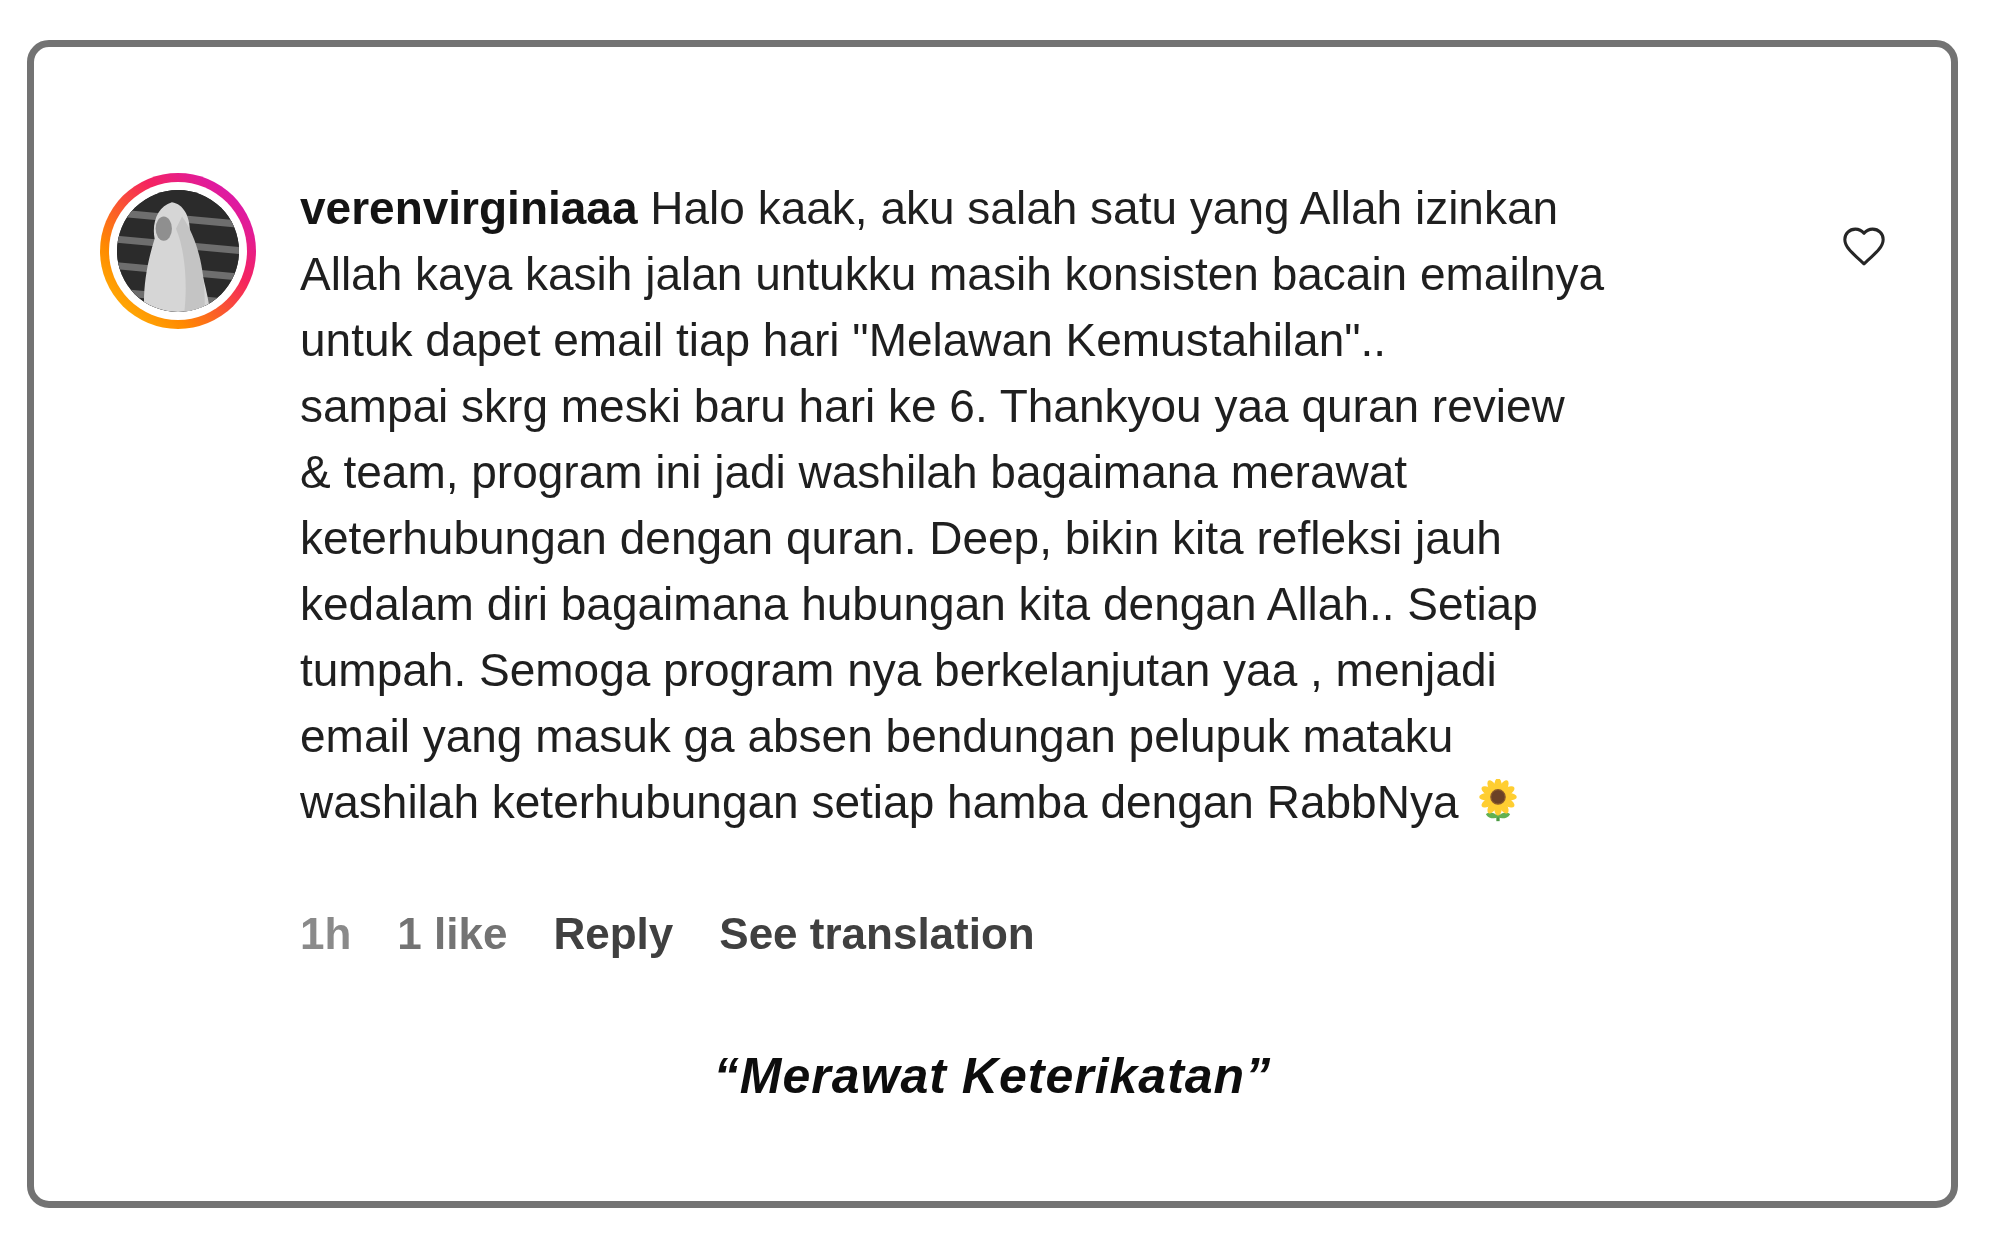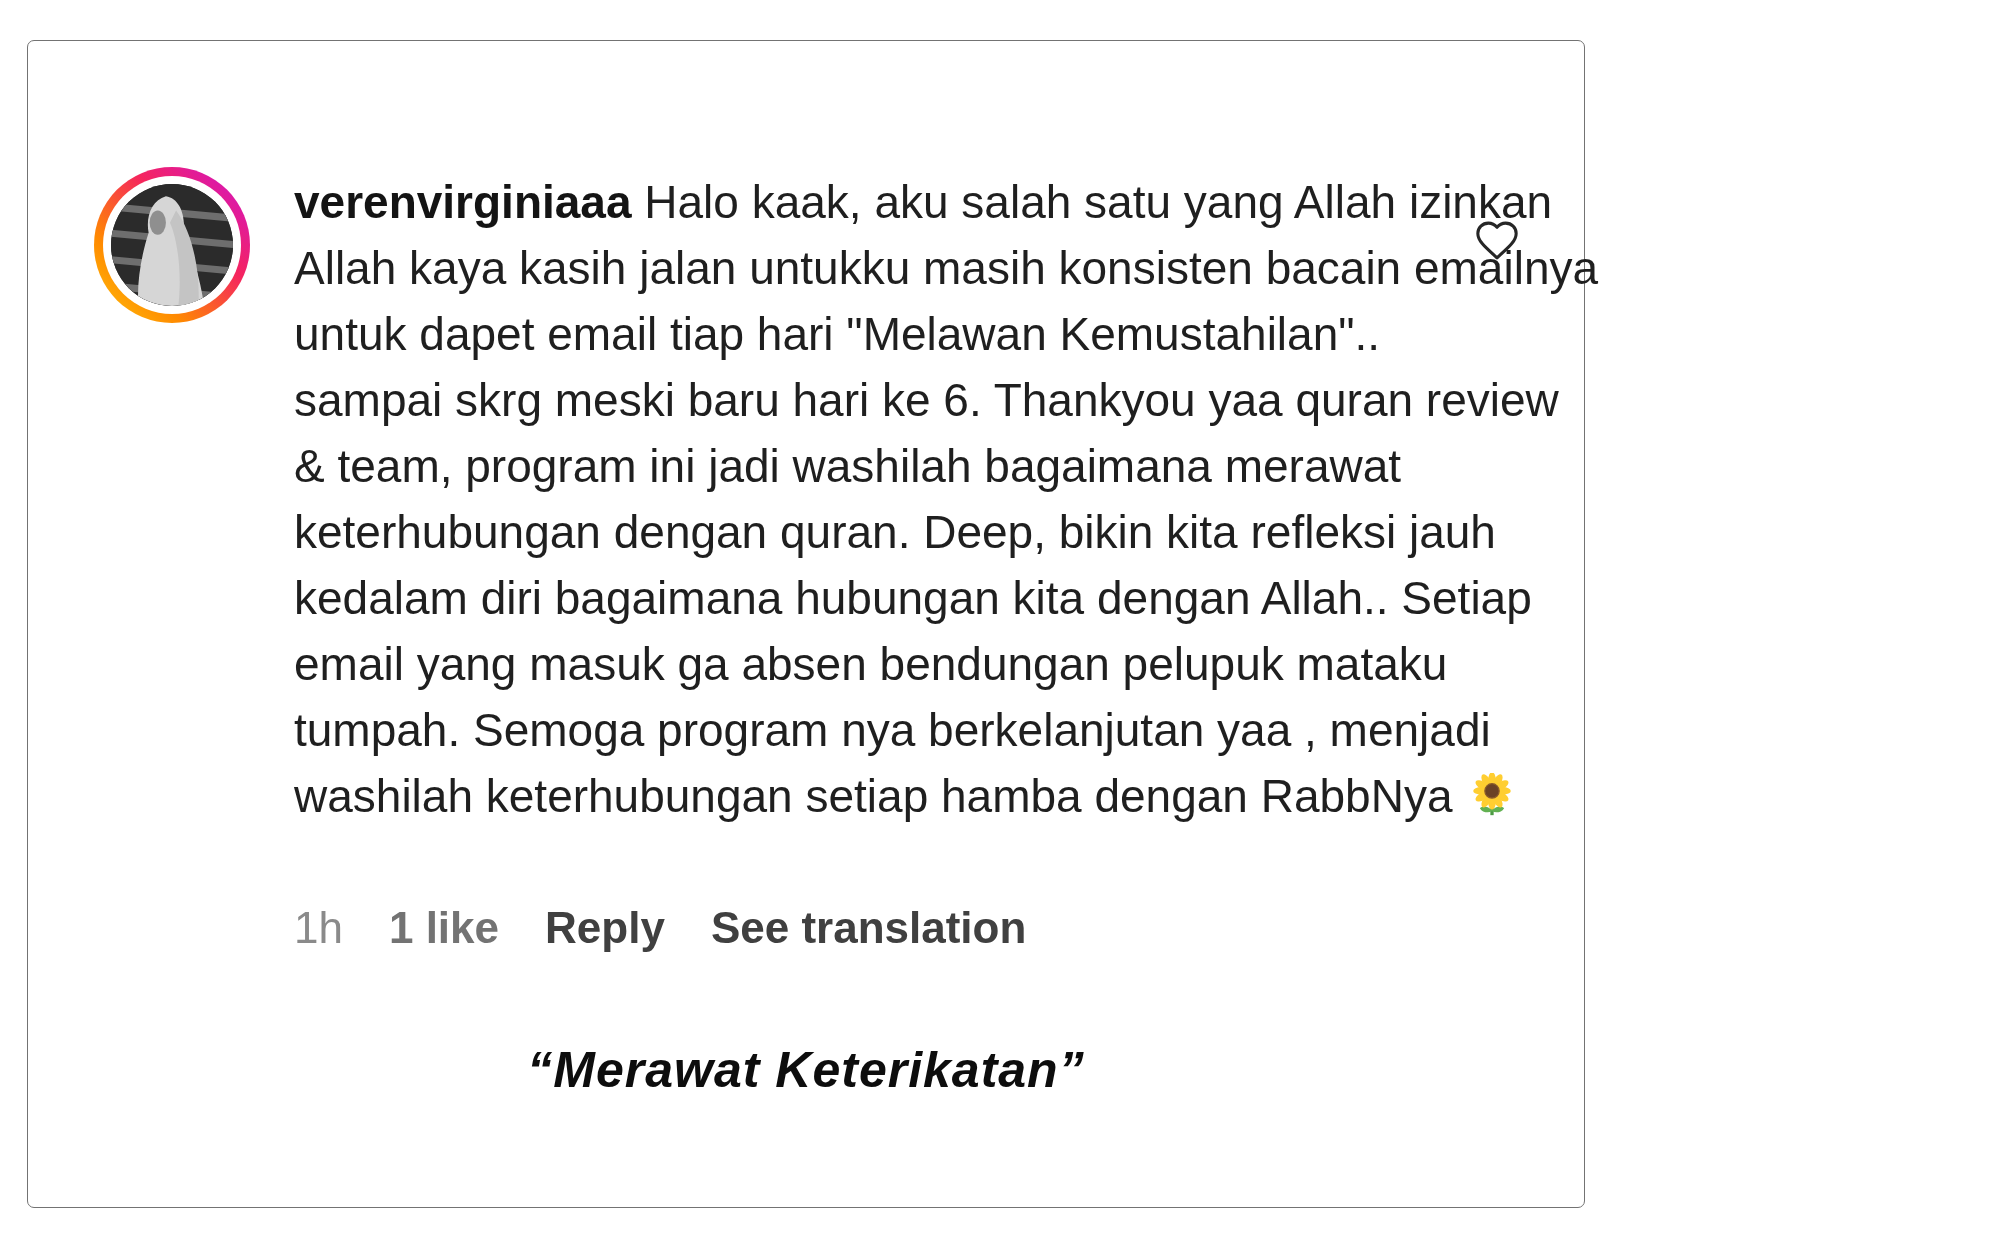--- a/index.html
+++ b/index.html
@@ -1,20 +1,20 @@
 <!DOCTYPE html>
 <html><head>
 <meta charset="utf-8">
 <style>
   * { margin:0; padding:0; box-sizing:border-box; }
   html,body { width:2000px; height:1250px; background:#ffffff;
               font-family:"Liberation Sans", sans-serif; }
   .card {
-    position:absolute; left:27px; top:40px; width:1558px; height:1168px;
-    background:#ffffff; border:1px solid #737373; border-radius:7px;
+    position:absolute; left:27px; top:40px; width:1931px; height:1168px;
+    background:#ffffff; border:7px solid #737373; border-radius:22px;
   }
   
   .avatar {
     position:absolute; left:66px; top:126px; width:156px; height:156px;
     border-radius:50%; cursor:pointer;
     background:linear-gradient(45deg,#ffc40c 0%,#ff8a00 28%,#f5245f 62%,#d616b9 92%);
   }
   .avatar-gap { position:absolute; inset:9px; background:#ffffff; border-radius:50%; }
   .avatar-photo { position:absolute; inset:8px; border-radius:50%; overflow:hidden; background:#2b2b2b; }
   .avatar-photo svg { display:block; width:100%; height:100%; }
@@ -28,21 +28,21 @@
     position:absolute; right:58px; top:172px; width:52px; height:52px;
     background:none; border:none; cursor:pointer; padding:0;
   }
   .like-btn svg { width:46px; height:46px; display:block; }
   
   .meta {
     position:absolute; left:266px; top:862px; display:flex; gap:46px;
     font-size:44px; color:#8a8a8a; align-items:baseline;
   }
   .meta .strong { font-weight:700; color:#737373; cursor:pointer; }
-  .meta .plain  { font-weight:400; color:#8a8a8a; }
+  .meta .plain  { font-weight:700; color:#8a8a8a; }
   .meta .semib  { font-weight:600; color:#404040; cursor:pointer; }
   
   .caption {
     position:absolute; left:0; top:1000px; width:100%;
     text-align:center; font-size:50px; font-weight:700; font-style:italic;
     color:#0d0d0d; letter-spacing:1px;
   }
 </style>
 </head>
 <body>
@@ -72,22 +72,22 @@
     <div class="line">
       <span class="username">verenvirginiaaa</span>
       <span>Halo kaak, aku salah satu yang Allah izinkan</span>
     </div>
     <div class="line">Allah kaya kasih jalan untukku masih konsisten bacain emailnya</div>
     <div class="line">untuk dapet email tiap hari "Melawan Kemustahilan"..</div>
     <div class="line">sampai skrg meski baru hari ke 6. Thankyou yaa quran review</div>
     <div class="line">&amp; team, program ini jadi washilah bagaimana merawat</div>
     <div class="line">keterhubungan dengan quran. Deep, bikin kita refleksi jauh</div>
     <div class="line">kedalam diri bagaimana hubungan kita dengan Allah.. Setiap</div>
+    <div class="line">tumpah. Semoga program nya berkelanjutan yaa , menjadi</div>
     <div class="line">email yang masuk ga absen bendungan pelupuk mataku</div>
-    <div class="line">tumpah. Semoga program nya berkelanjutan yaa , menjadi</div>
     <div class="line">
       <span>washilah keterhubungan setiap hamba dengan RabbNya</span><svg class="sunflower" viewBox="0 0 36 36">
         <path d="M18 21 L18 33" stroke="#4c9b44" stroke-width="2.6" fill="none"></path>
         <path d="M18 29 C14 25.5 10.5 25.5 8.5 27.5 C10.5 31 15 31.5 18 30 Z" fill="#62b152"></path>
         <path d="M18 29 C22 25.5 25.5 25.5 27.5 27.5 C25.5 31 21 31.5 18 30 Z" fill="#62b152"></path>
         <g fill="#ffce31">
           <ellipse cx="18" cy="5.5" rx="3" ry="6.2" transform="rotate(0 18 14)"></ellipse>
           <ellipse cx="18" cy="5.5" rx="3" ry="6.2" transform="rotate(30 18 14)"></ellipse>
           <ellipse cx="18" cy="5.5" rx="3" ry="6.2" transform="rotate(60 18 14)"></ellipse>
           <ellipse cx="18" cy="5.5" rx="3" ry="6.2" transform="rotate(90 18 14)"></ellipse>

